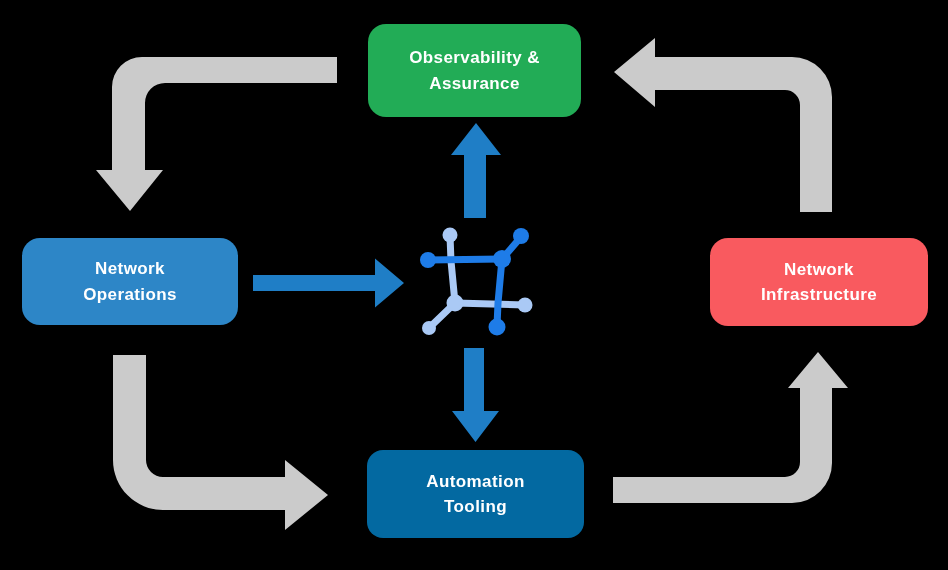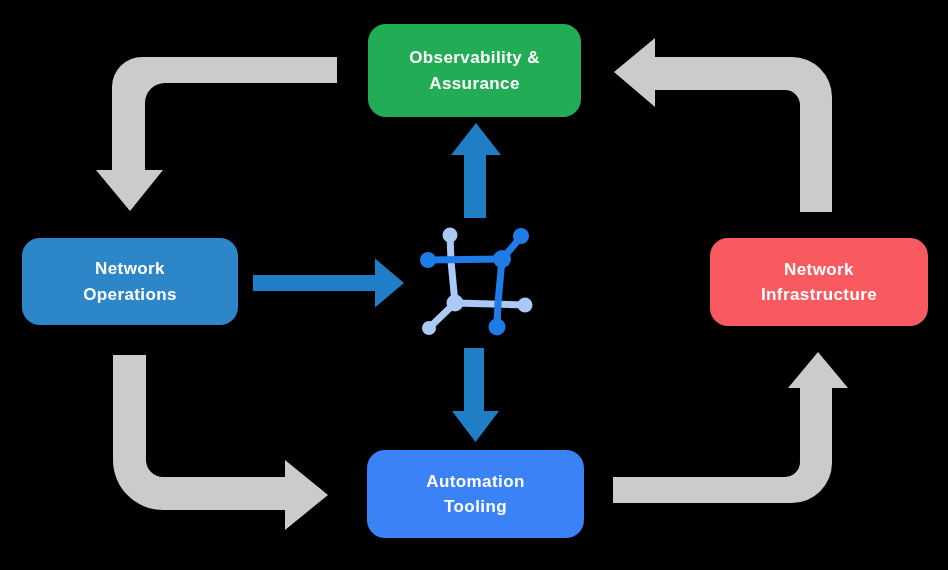--- a/index.html
+++ b/index.html
@@ -97,18 +97,18 @@
   <div class="box box-operations" style="background-color: rgb(45, 134, 199);">
     <span class="box-label">Network
 Operations</span>
   </div>
 
   <div class="box box-infrastructure" style="background-color: rgb(249, 90, 95);">
     <span class="box-label">Network
 Infrastructure</span>
   </div>
 
-  <div class="box box-automation" style="background-color: #3b82f6;">
+  <div class="box box-automation" style="background-color: #0369a1; border-radius: 16px;">
     <span class="box-label">Automation
 Tooling</span>
   </div>
 
 </div>
 
 </body></html>

